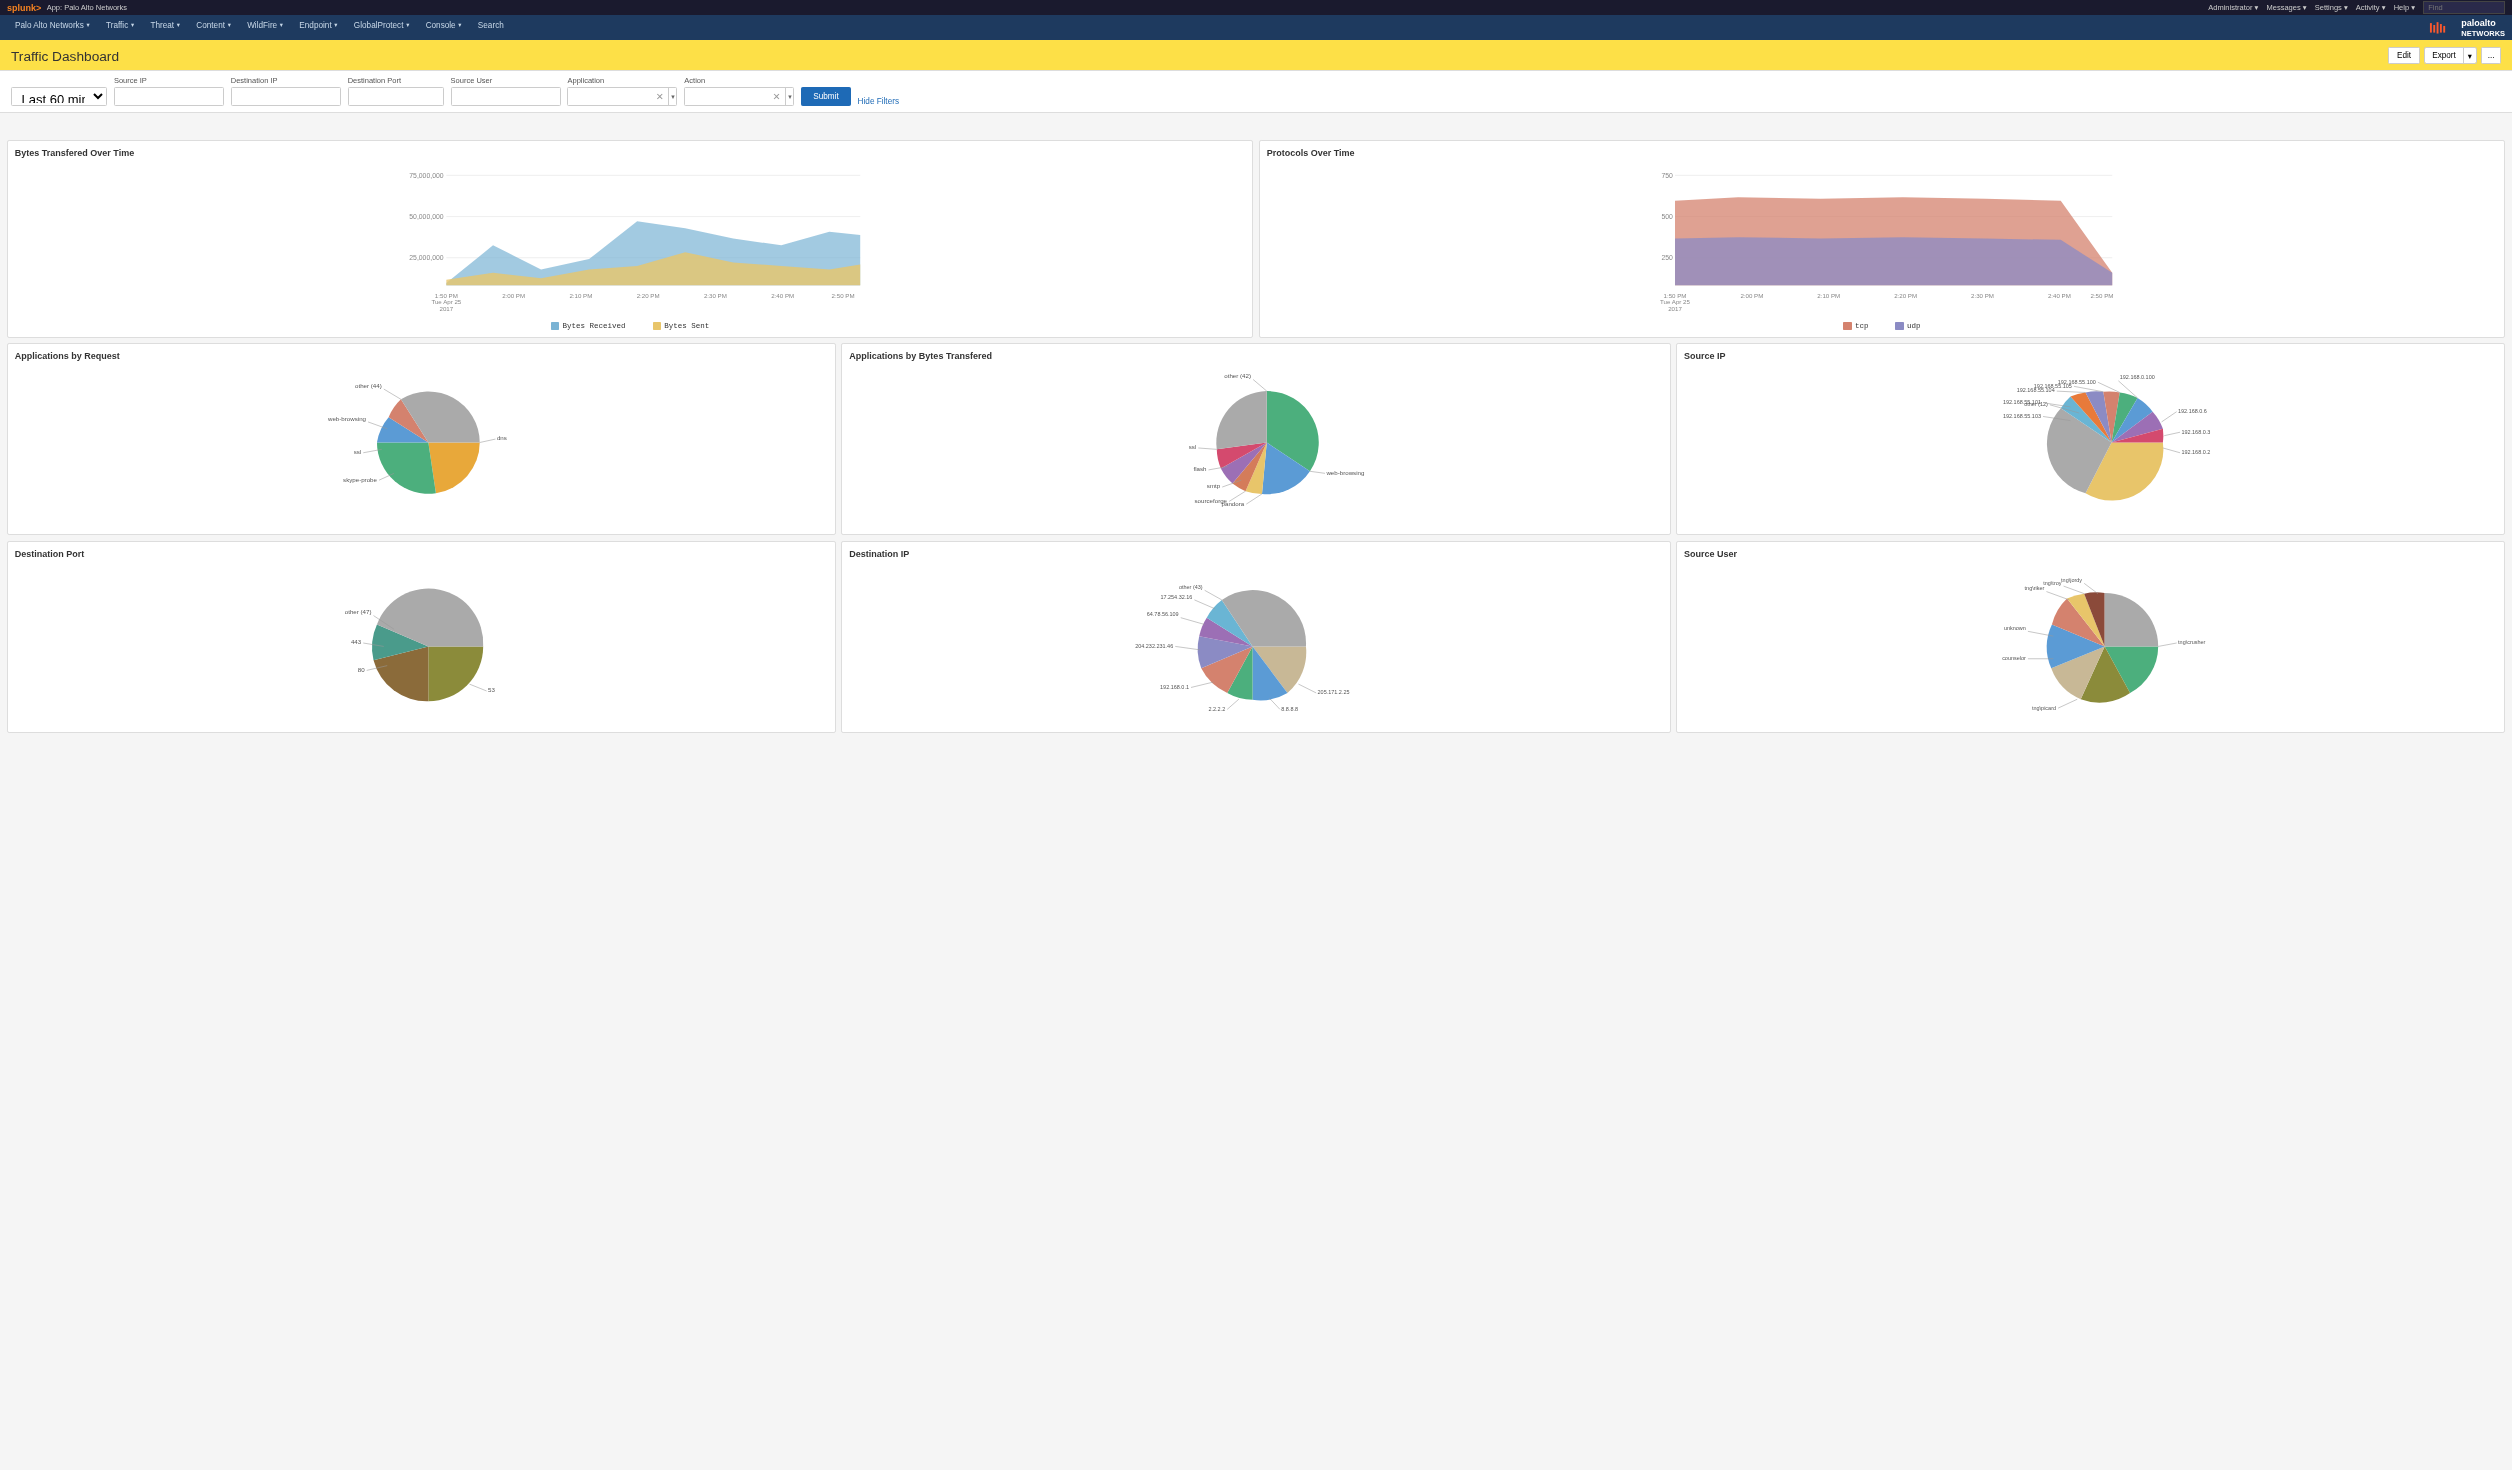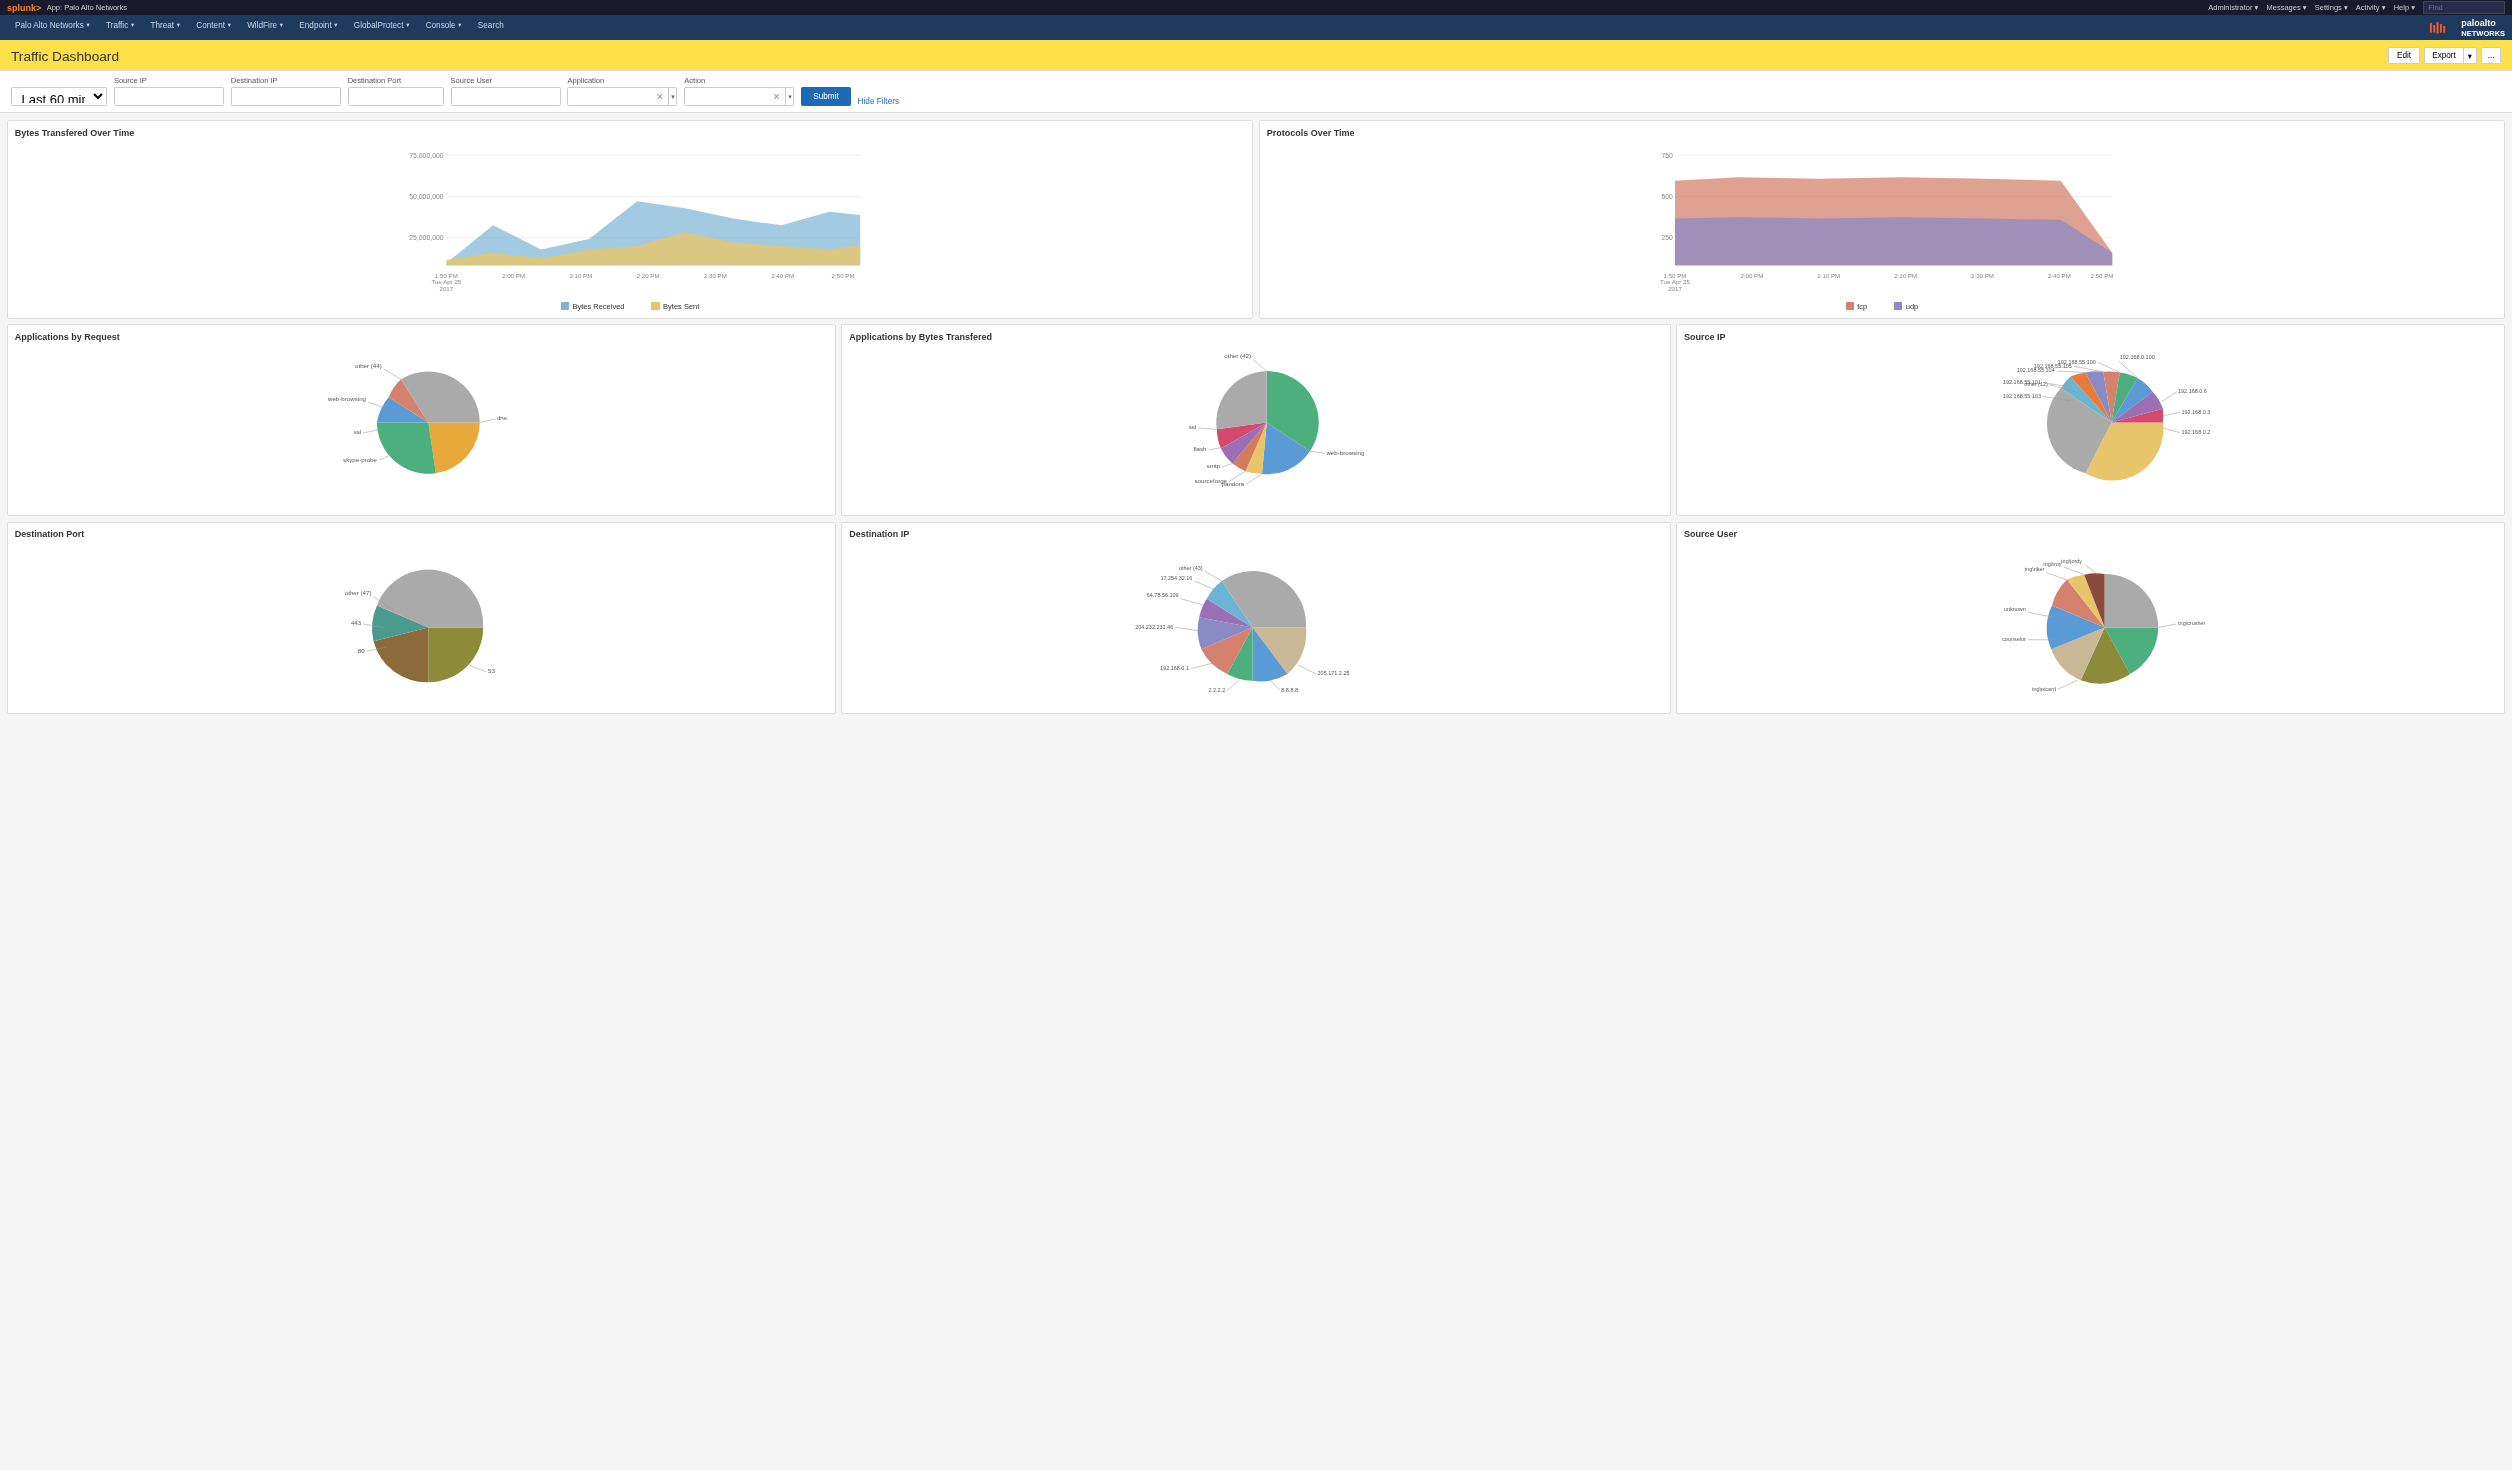--- a/index.html
+++ b/index.html
@@ -173,25 +173,25 @@
       padding: 6.9px;
       flex: 1;
       min-height: 192px;
     }
     .panel-title {
       font-size: 9px;
       font-weight: bold;
       color: #333;
       margin-bottom: 5.5px;
     }
-    .panel-wide { flex: 2; }
+    .panel-wide { flex: 2; margin-top: 20px; }
     svg text { font-family: Arial, sans-serif; }
 
     
-    .legend { display: flex; gap: 27px; justify-content: center; margin-top: 5.5px; font-size: 7.5px; }
+    .legend { display: flex; gap: 27px; justify-content: center; margin-top: 5.5px; font-size: 7.5px; font-family: Liberation Mono, monospace; }
     .legend-item { display: flex; align-items: center; gap: 3.4px; }
     .legend-color { width: 8.2px; height: 8.2px; border-radius: 0.7px; }
 
     
     .pie-container { display: flex; align-items: center; justify-content: center; }
   </style>
 </head>
 <body>
 
 <div class="top-bar">

